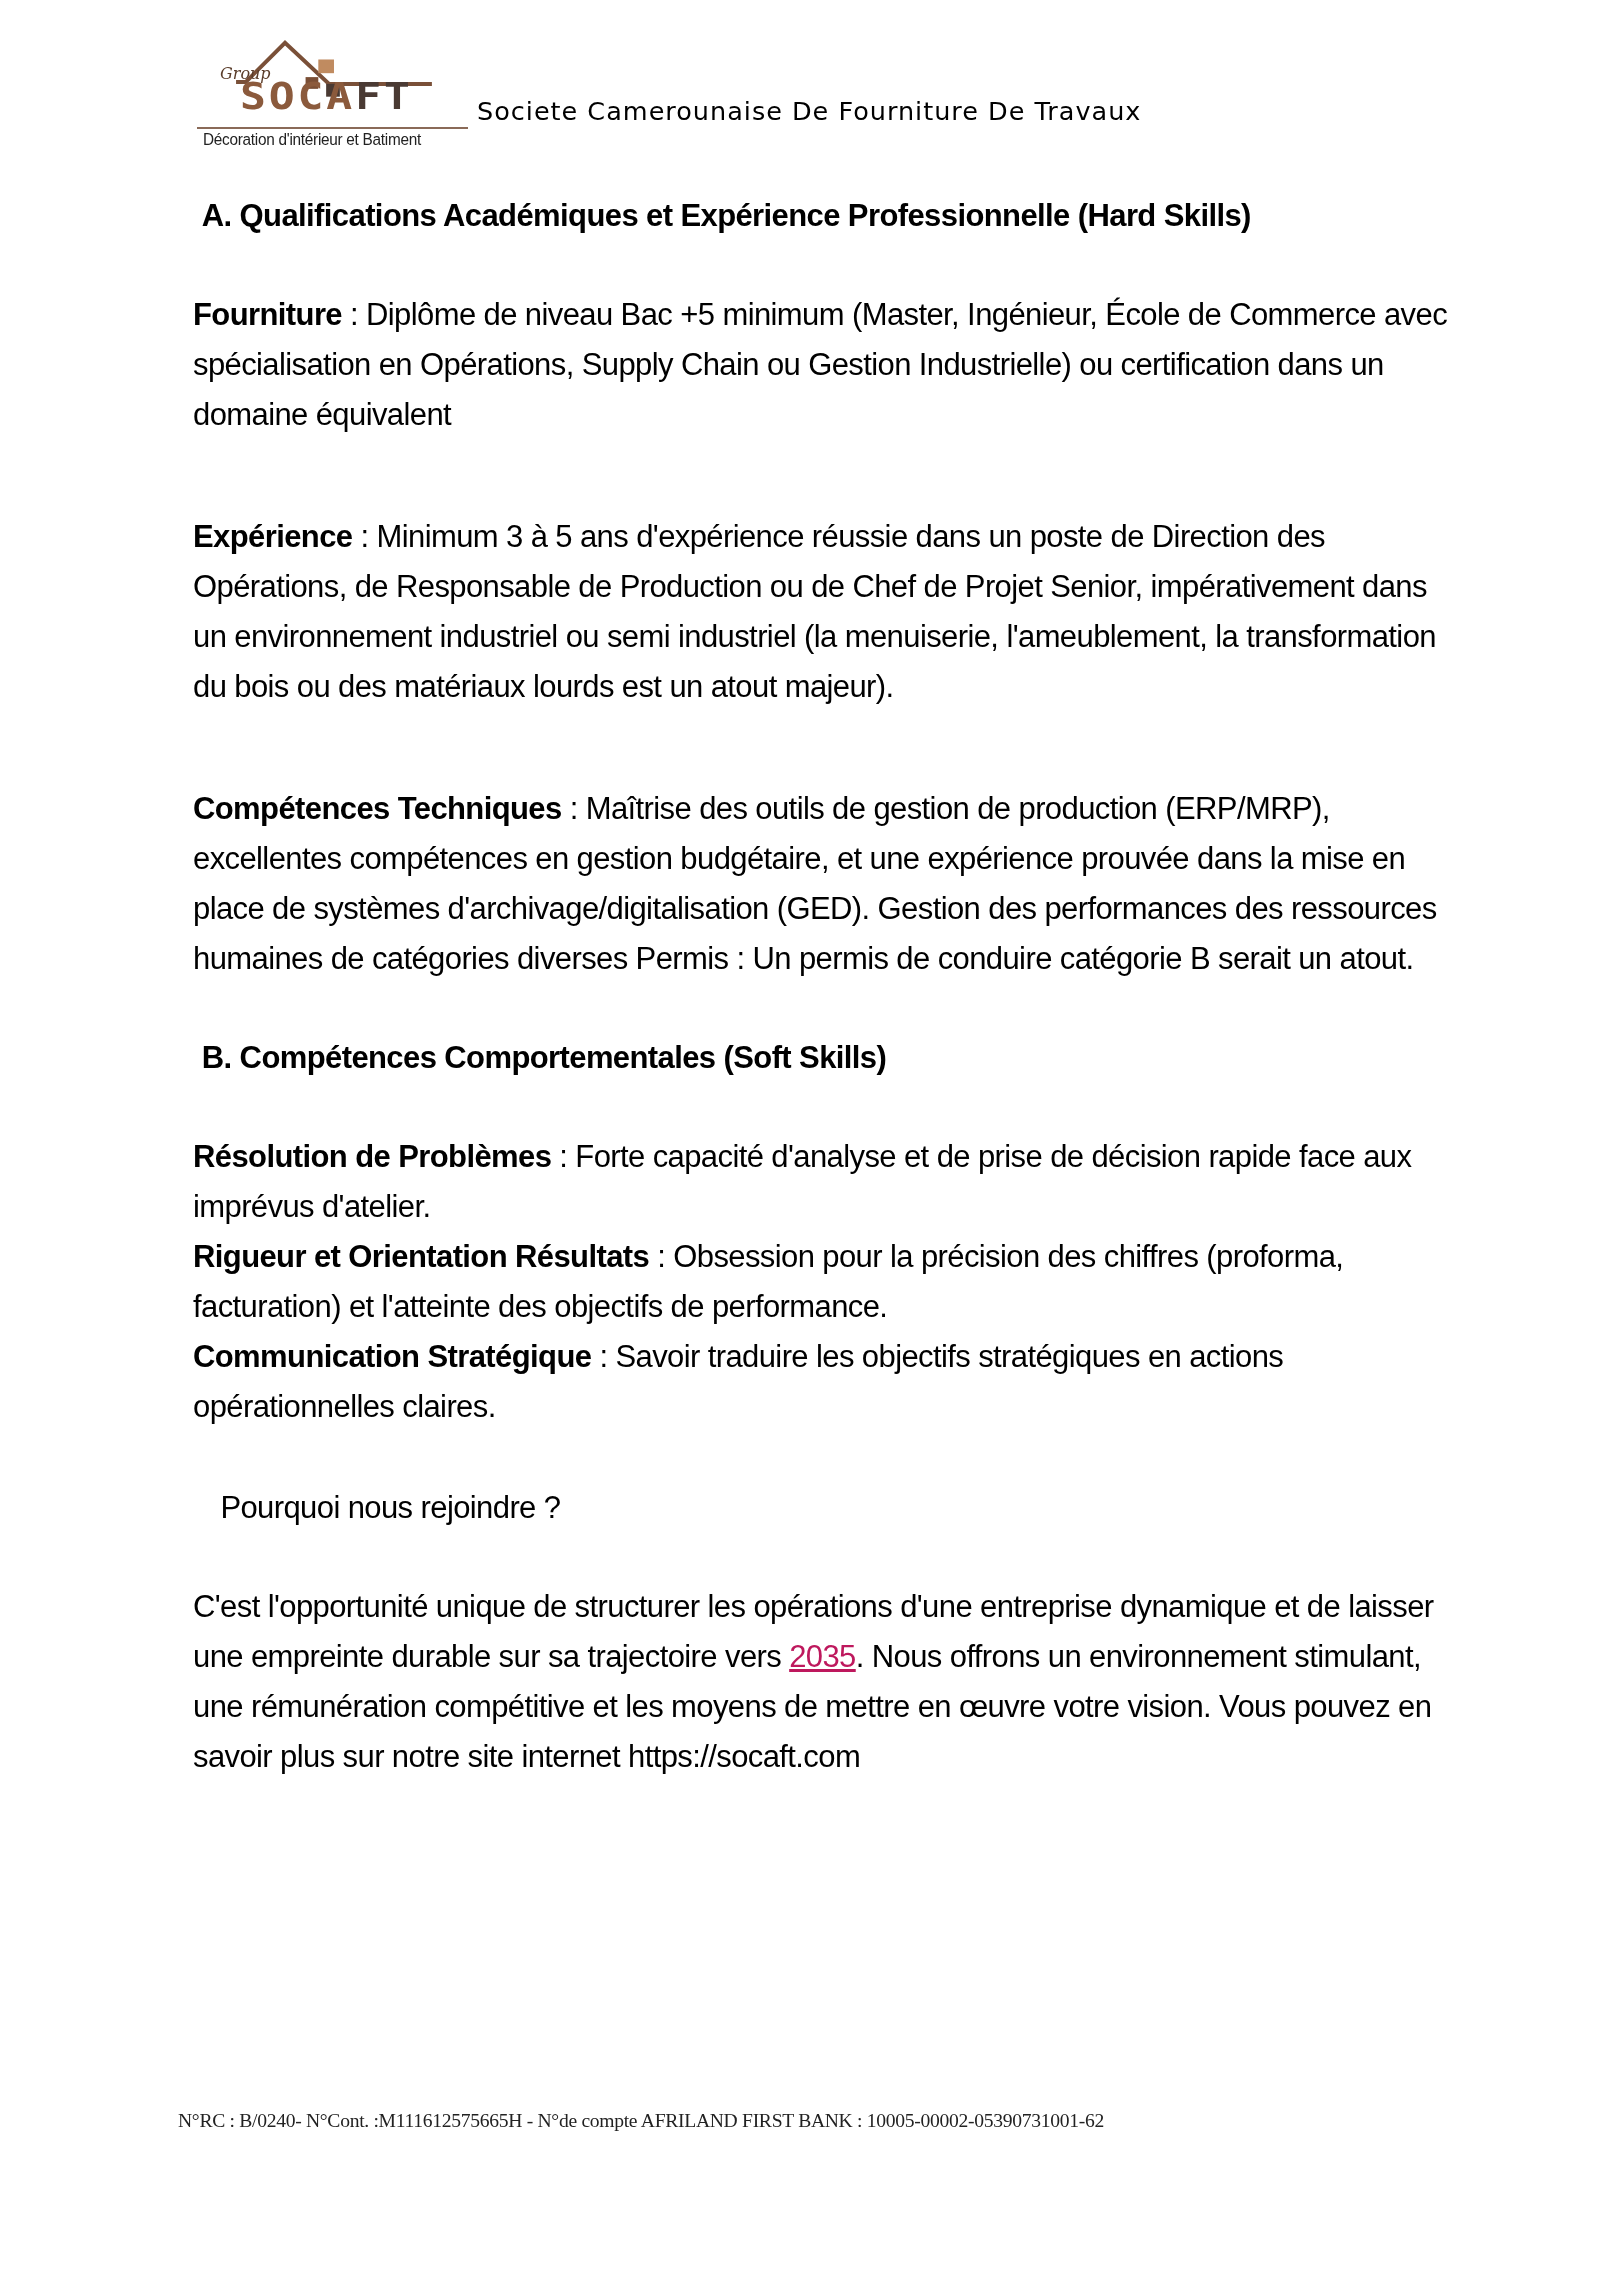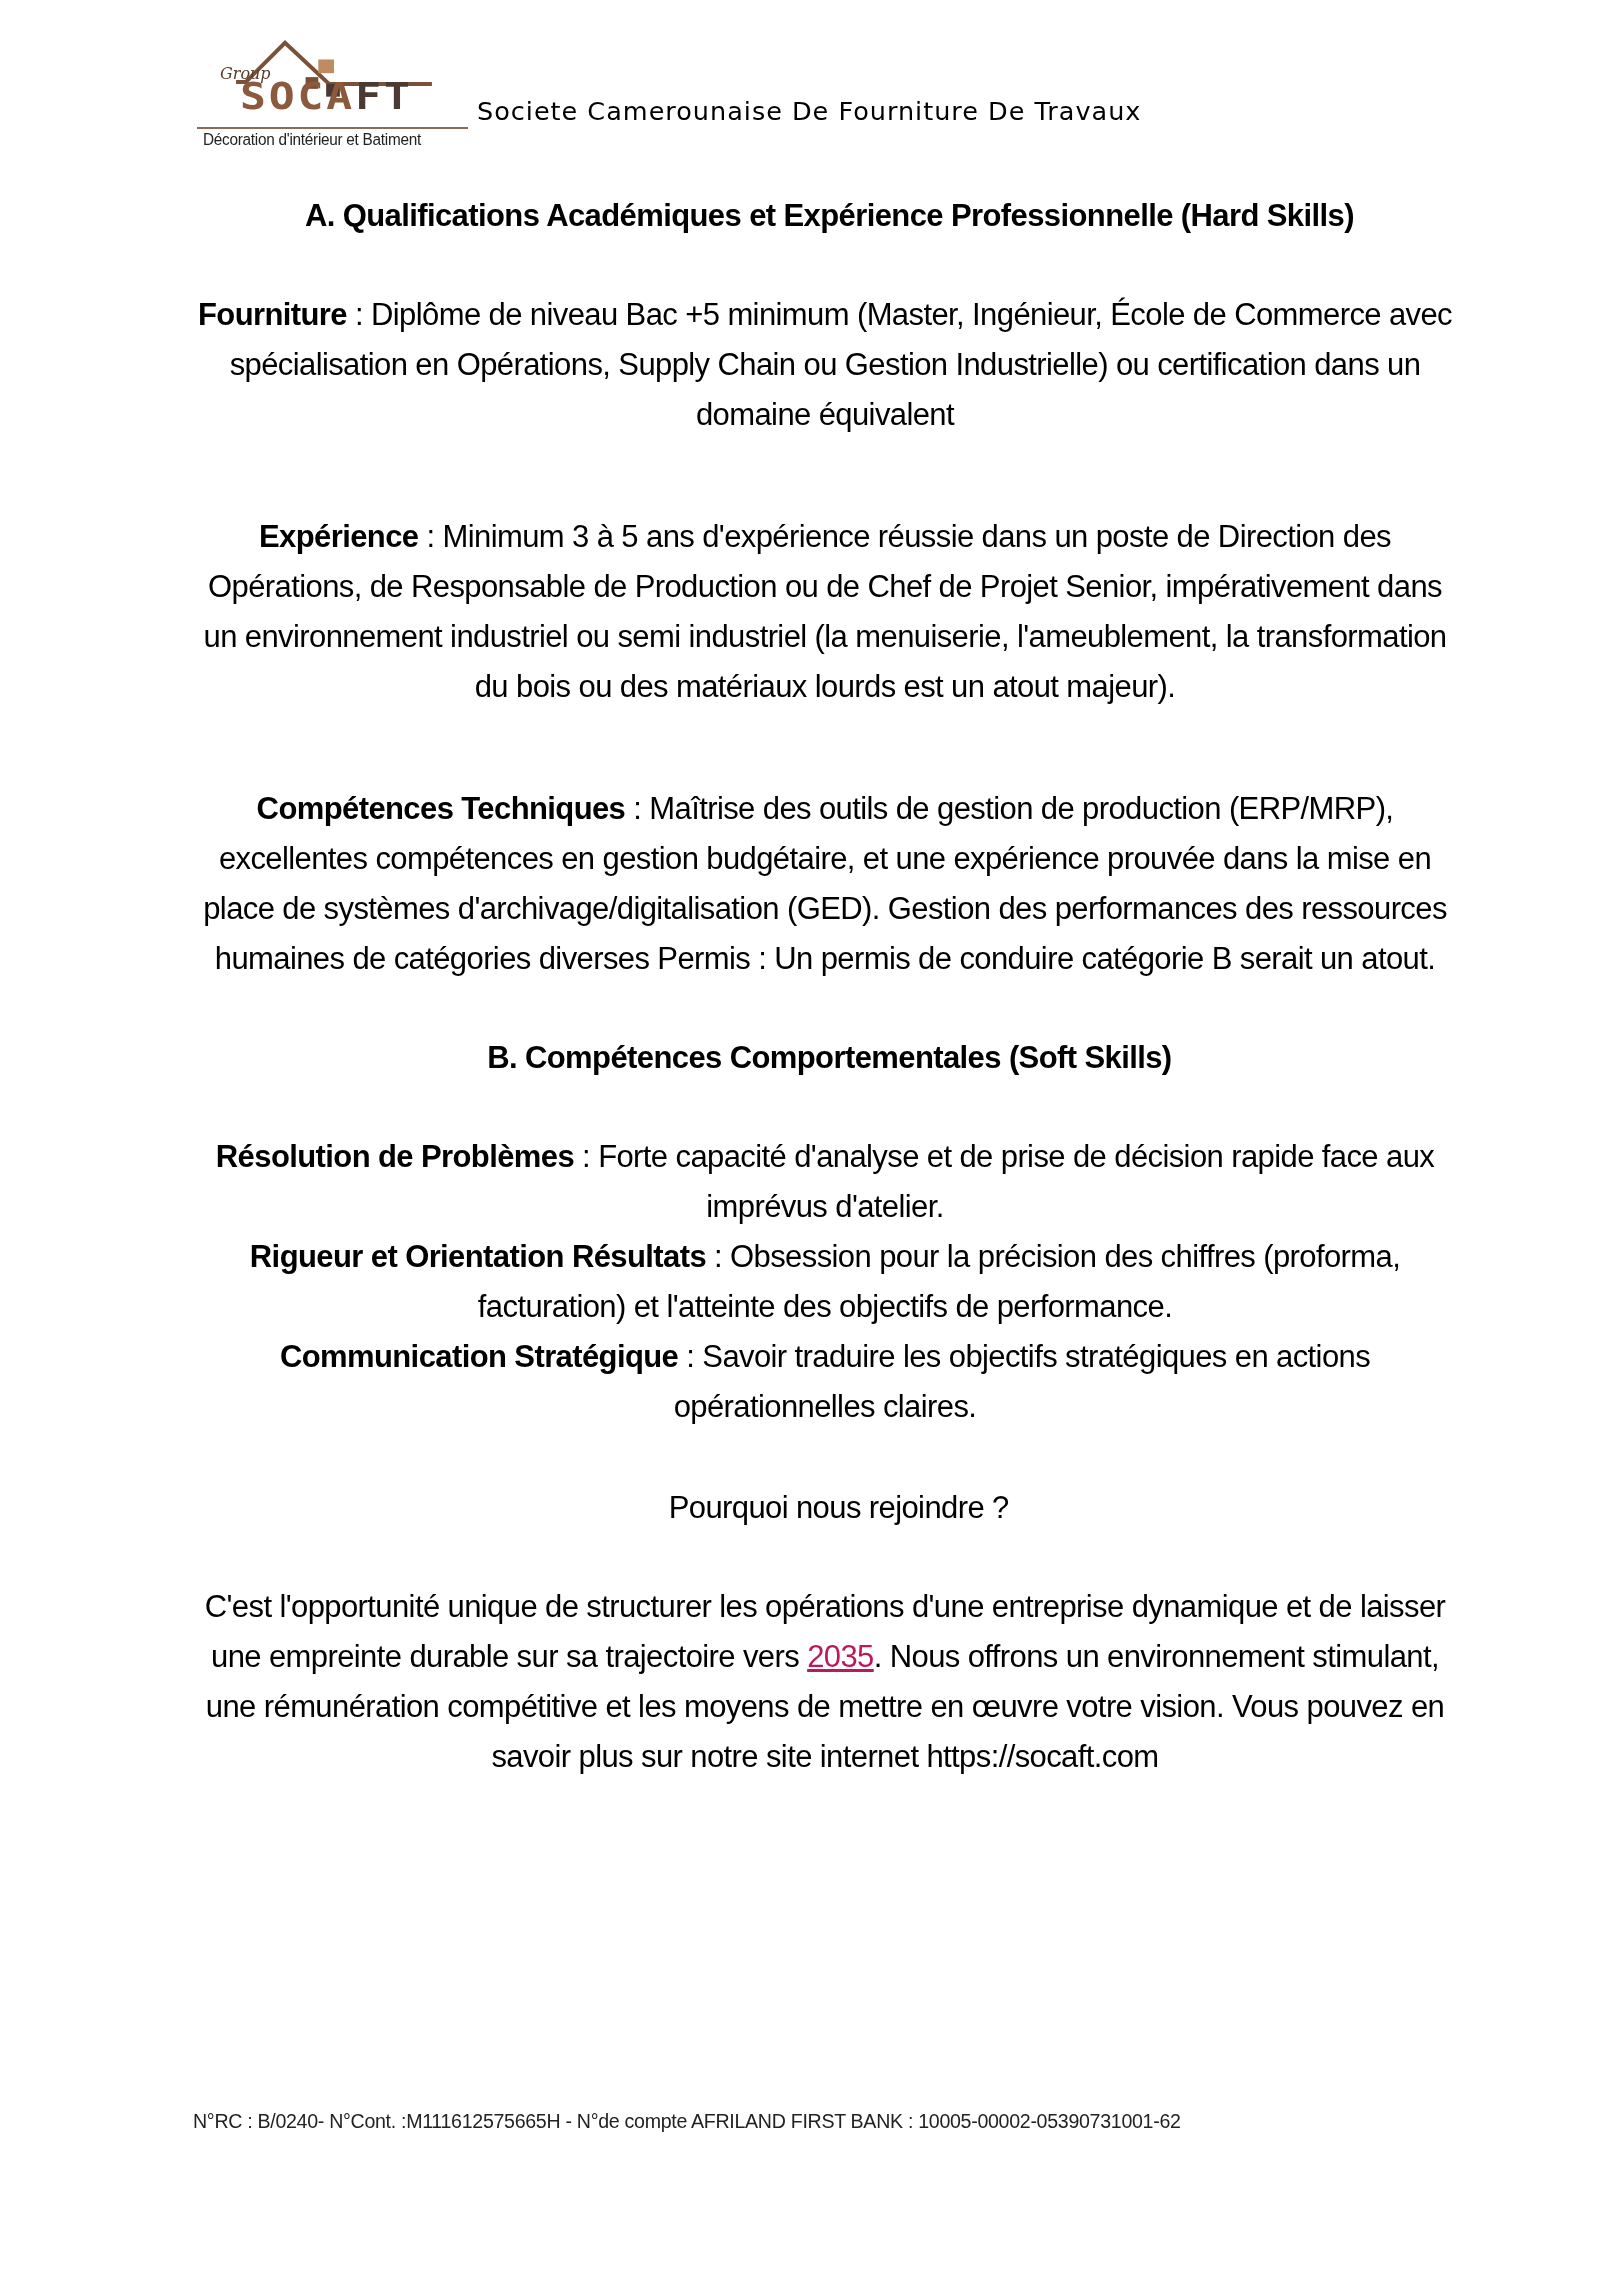--- a/index.html
+++ b/index.html
@@ -12,30 +12,30 @@
                 font-style: italic; font-size: 16px; color: #5a3d2b; }
   .logo-word { position: absolute; left: 49px; top: 43px; font-family: "DejaVu Sans Mono", monospace;
                font-size: 43px; letter-spacing: 2.9px; line-height: 43px; color: #8b5a3c; font-weight: bold; transform: scaleY(0.85); transform-origin: top left; }
   .logo-word .dark { color: #4a3a33; }
   .logo-rule { position: absolute; left: 5.9px; top: 92px; width: 271px; height: 2px; background: #8a6a58; }
   .logo-sub { position: absolute; left: 11.8px; top: 95px; font-size: 16.7px; color: #222; letter-spacing: -0.3px; white-space: nowrap; transform: scaleX(0.92); transform-origin: left; }
   .tagline { position: absolute; left: 286px; top: 61px; font-family: "DejaVu Sans", sans-serif;
              font-size: 25.5px; color: #000000; letter-spacing: 1px; white-space: nowrap; }
   .content { position: absolute; left: 193px; top: 191px; width: 1264px;
              font-family: "Liberation Sans", "DejaVu Sans", sans-serif; font-size: 31px; line-height: 50px; letter-spacing: -0.6px; }
-  .content p { margin: 0; text-align: center; }
+  .content p { margin: 0; }
   .h { font-weight: bold; padding-left: 8.8px; }
   .b { font-weight: bold; }
   .gap-a { height: 49px; }
   .gap-b { height: 72px; }
   .gap-c { height: 51px; }
   .why { padding-left: 27.4px; }
   a.link { color: #be185d; text-decoration: underline; }
-  .footer { position: absolute; left: 193px; top: 2107px; width: 1274px;
-            font-family: Liberation Sans, sans-serif; font-size: 19.6px; line-height: 28px; color: #222; letter-spacing: -0.3px; }
+  .footer { position: absolute; left: 178px; top: 2107px; width: 1274px;
+            font-family: Liberation Serif, serif; font-size: 19.6px; line-height: 28px; color: #222; letter-spacing: -0.3px; }
   .footer .l2 { padding-left: 17.6px; }
 </style>
 </head>
 <body>
 
 <div class="header">
   <div class="logo">
     <svg width="284" height="94" viewBox="0 0 290 96">
       <polyline points="46,48 56,48 96,8 141,50 246,50" fill="none" stroke="#7a5038" stroke-width="4"></polyline>
       <rect x="130" y="25" width="16" height="14" fill="#c08b60"></rect>

